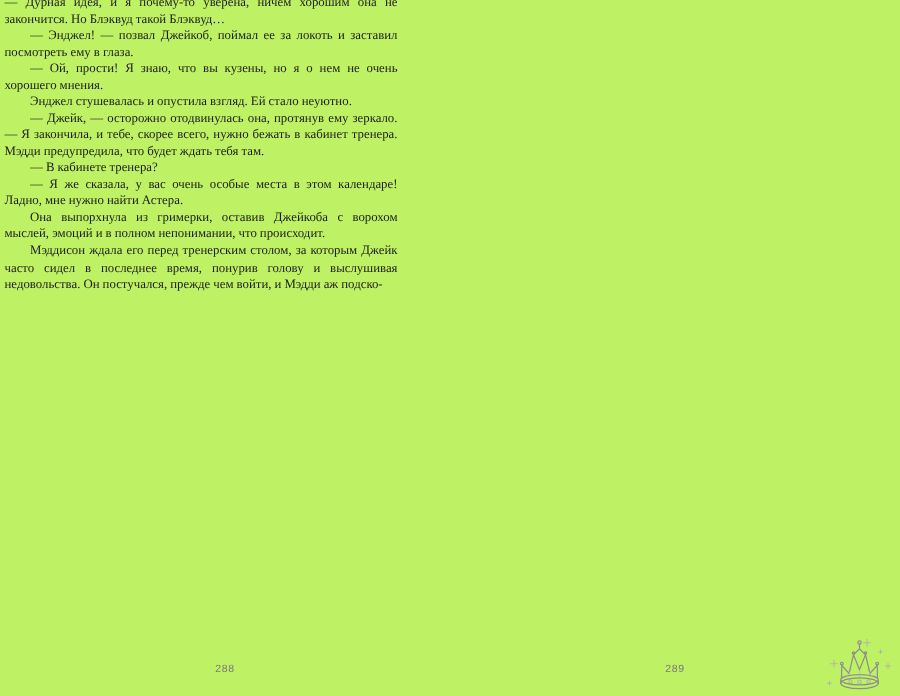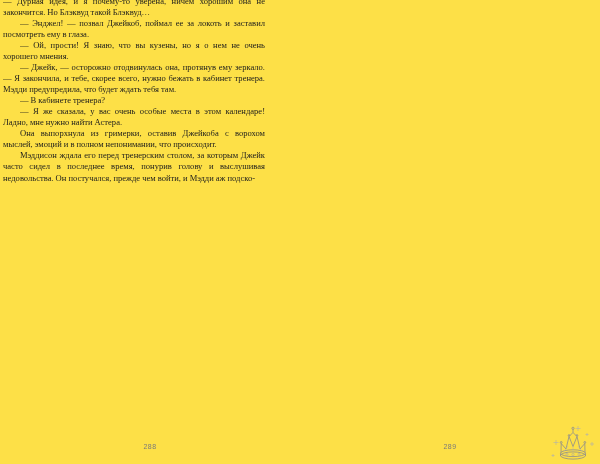--- a/index.html
+++ b/index.html
@@ -11,21 +11,21 @@
     width: 600px;
     height: 464px;
     overflow: hidden;
     font-family: "Liberation Serif", "DejaVu Serif", serif;
   }
 
   #spread {
     position: relative;
     width: 600px;
     height: 464px;
-    background: #fde047;
+    background: #bef264;
   }
 
   .page {
     position: absolute;
     top: 0;
     height: 464px;
     box-sizing: border-box;
   }
 
   .page-left  { left: 0px;   width: 300px; }
@@ -78,20 +78,21 @@
 </head>
 <body>
 
 <div id="spread">
 
   <div class="page page-left">
     <div class="textblock">
       <p class="cont">— Дурная идея, и я почему-то уверена, ничем хорошим она не закончится. Но Блэквуд такой Блэквуд…</p>
       <p>— Энджел! — позвал Джейкоб, поймал ее за локоть и заставил посмотреть ему в глаза.</p>
       <p>— Ой, прости! Я знаю, что вы кузены, но я о нем не очень хорошего мнения.</p>
+      <p>Энджел стушевалась и опустила взгляд. Ей стало неуютно.</p>
       <p>— Джейк, — осторожно отодвинулась она, протянув ему зеркало. — Я закончила, и тебе, скорее всего, нужно бежать в кабинет тренера. Мэдди предупредила, что будет ждать тебя там.</p>
       <p>— В кабинете тренера?</p>
       <p>— Я же сказала, у вас очень особые места в этом календаре! Ладно, мне нужно найти Астера.</p>
       <p>Она выпорхнула из гримерки, оставив Джейкоба с ворохом мыслей, эмоций и в полном непонимании, что происходит.</p>
       <p>Мэддисон ждала его перед тренерским столом, за которым Джейк часто сидел в последнее время, понурив голову и выслушивая недовольства. Он постучался, прежде чем войти, и Мэдди аж подско-</p>
     </div>
   </div>
 
   <div class="page page-right">
     

